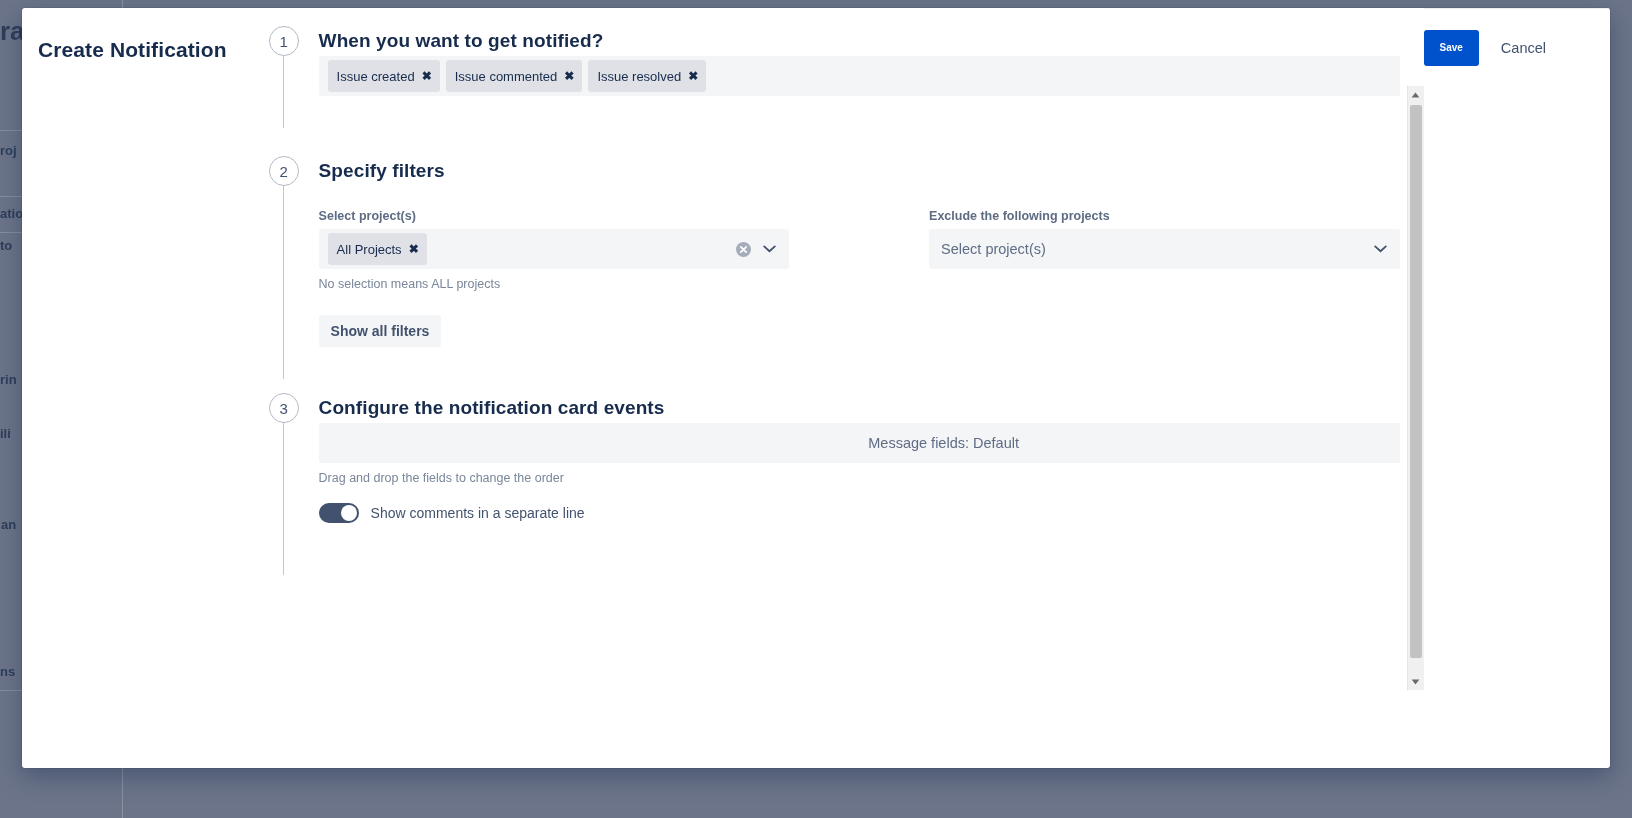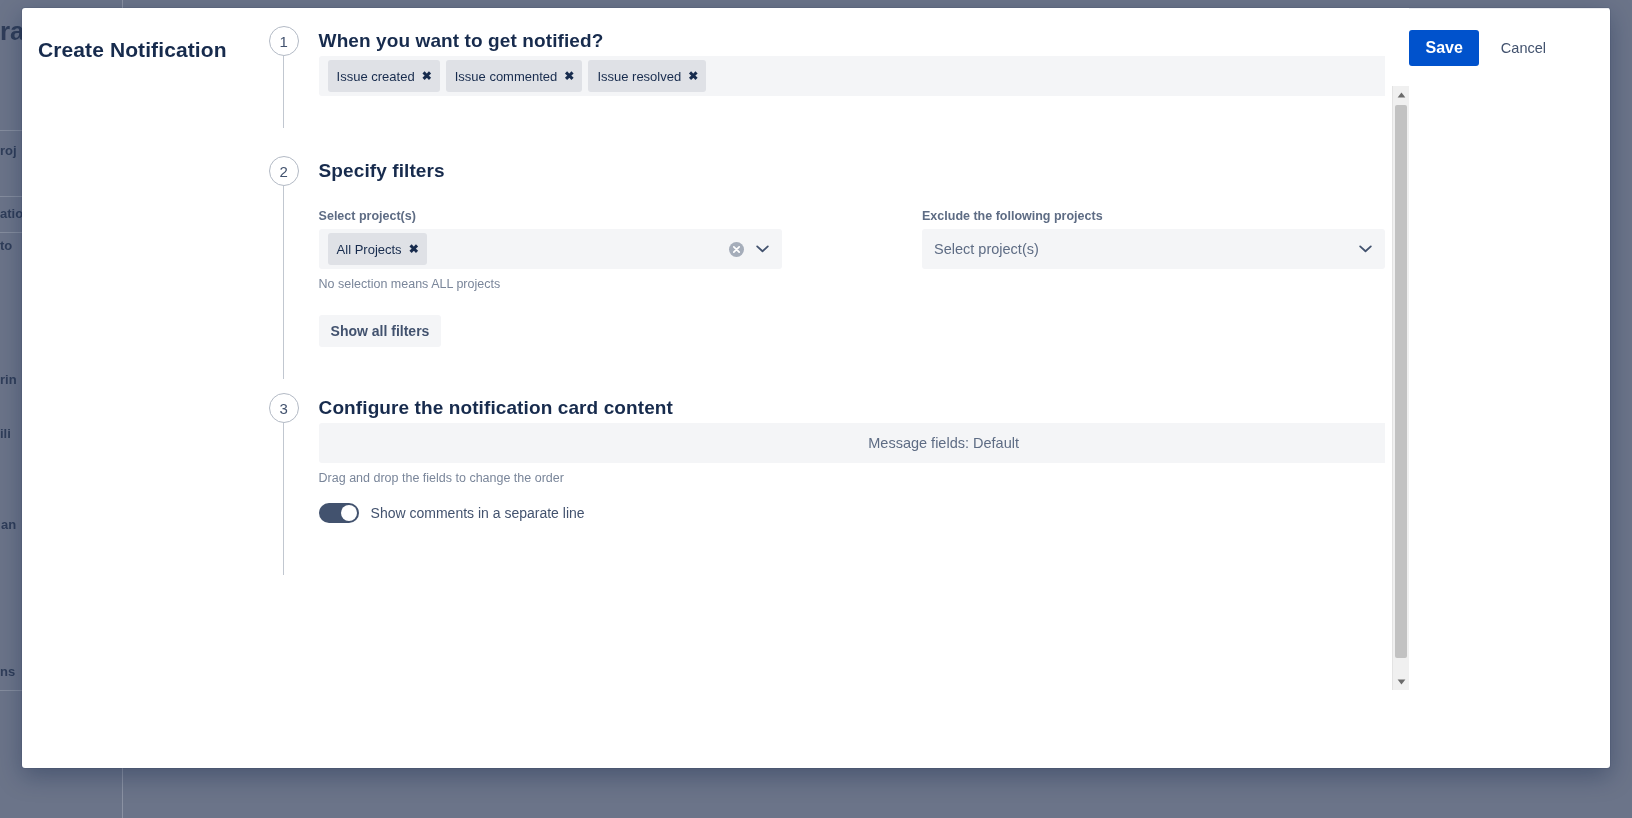--- a/index.html
+++ b/index.html
@@ -240,21 +240,21 @@
     align-items: center;
     justify-content: flex-end;
     gap: 8px;
     padding-right: 50px;
   }
   .btn-primary {
     background: #0052cc;
     color: #fff;
     border: none;
     border-radius: 3px;
-    font-size: 16px;
+    font-size: 10px;
     font-weight: 700;
     font-family: inherit;
     height: 36px;
     padding: 0 16px;
     cursor: pointer;
   }
   .btn-link {
     background: transparent;
     border: none;
     color: #42526e;
@@ -374,21 +374,21 @@
             </div>
           </div>
         </div>
 
         <button class="btn-subtle" style="margin-top:24px;">Show all filters</button>
       </div>
 
       <div class="step" style="margin-top:46px;">
         <div class="step-marker">3</div>
         <div class="step-line tall"></div>
-        <div class="step-title">Configure the notification card content</div>
+        <div class="step-title">Configure the notification card events</div>
 
 
         <div class="select msg">
           <div class="select-value">Message fields: Default</div>
           <div class="sel-actions">
             <span class="divider-v"></span>
             <span class="chev">
               <svg width="13" height="8" viewBox="0 0 14 9">
                   <path d="M1 1.5 L7 7 L13 1.5" stroke="#42526e" stroke-width="2" fill="none" stroke-linecap="round" stroke-linejoin="round"></path>
                 </svg>

